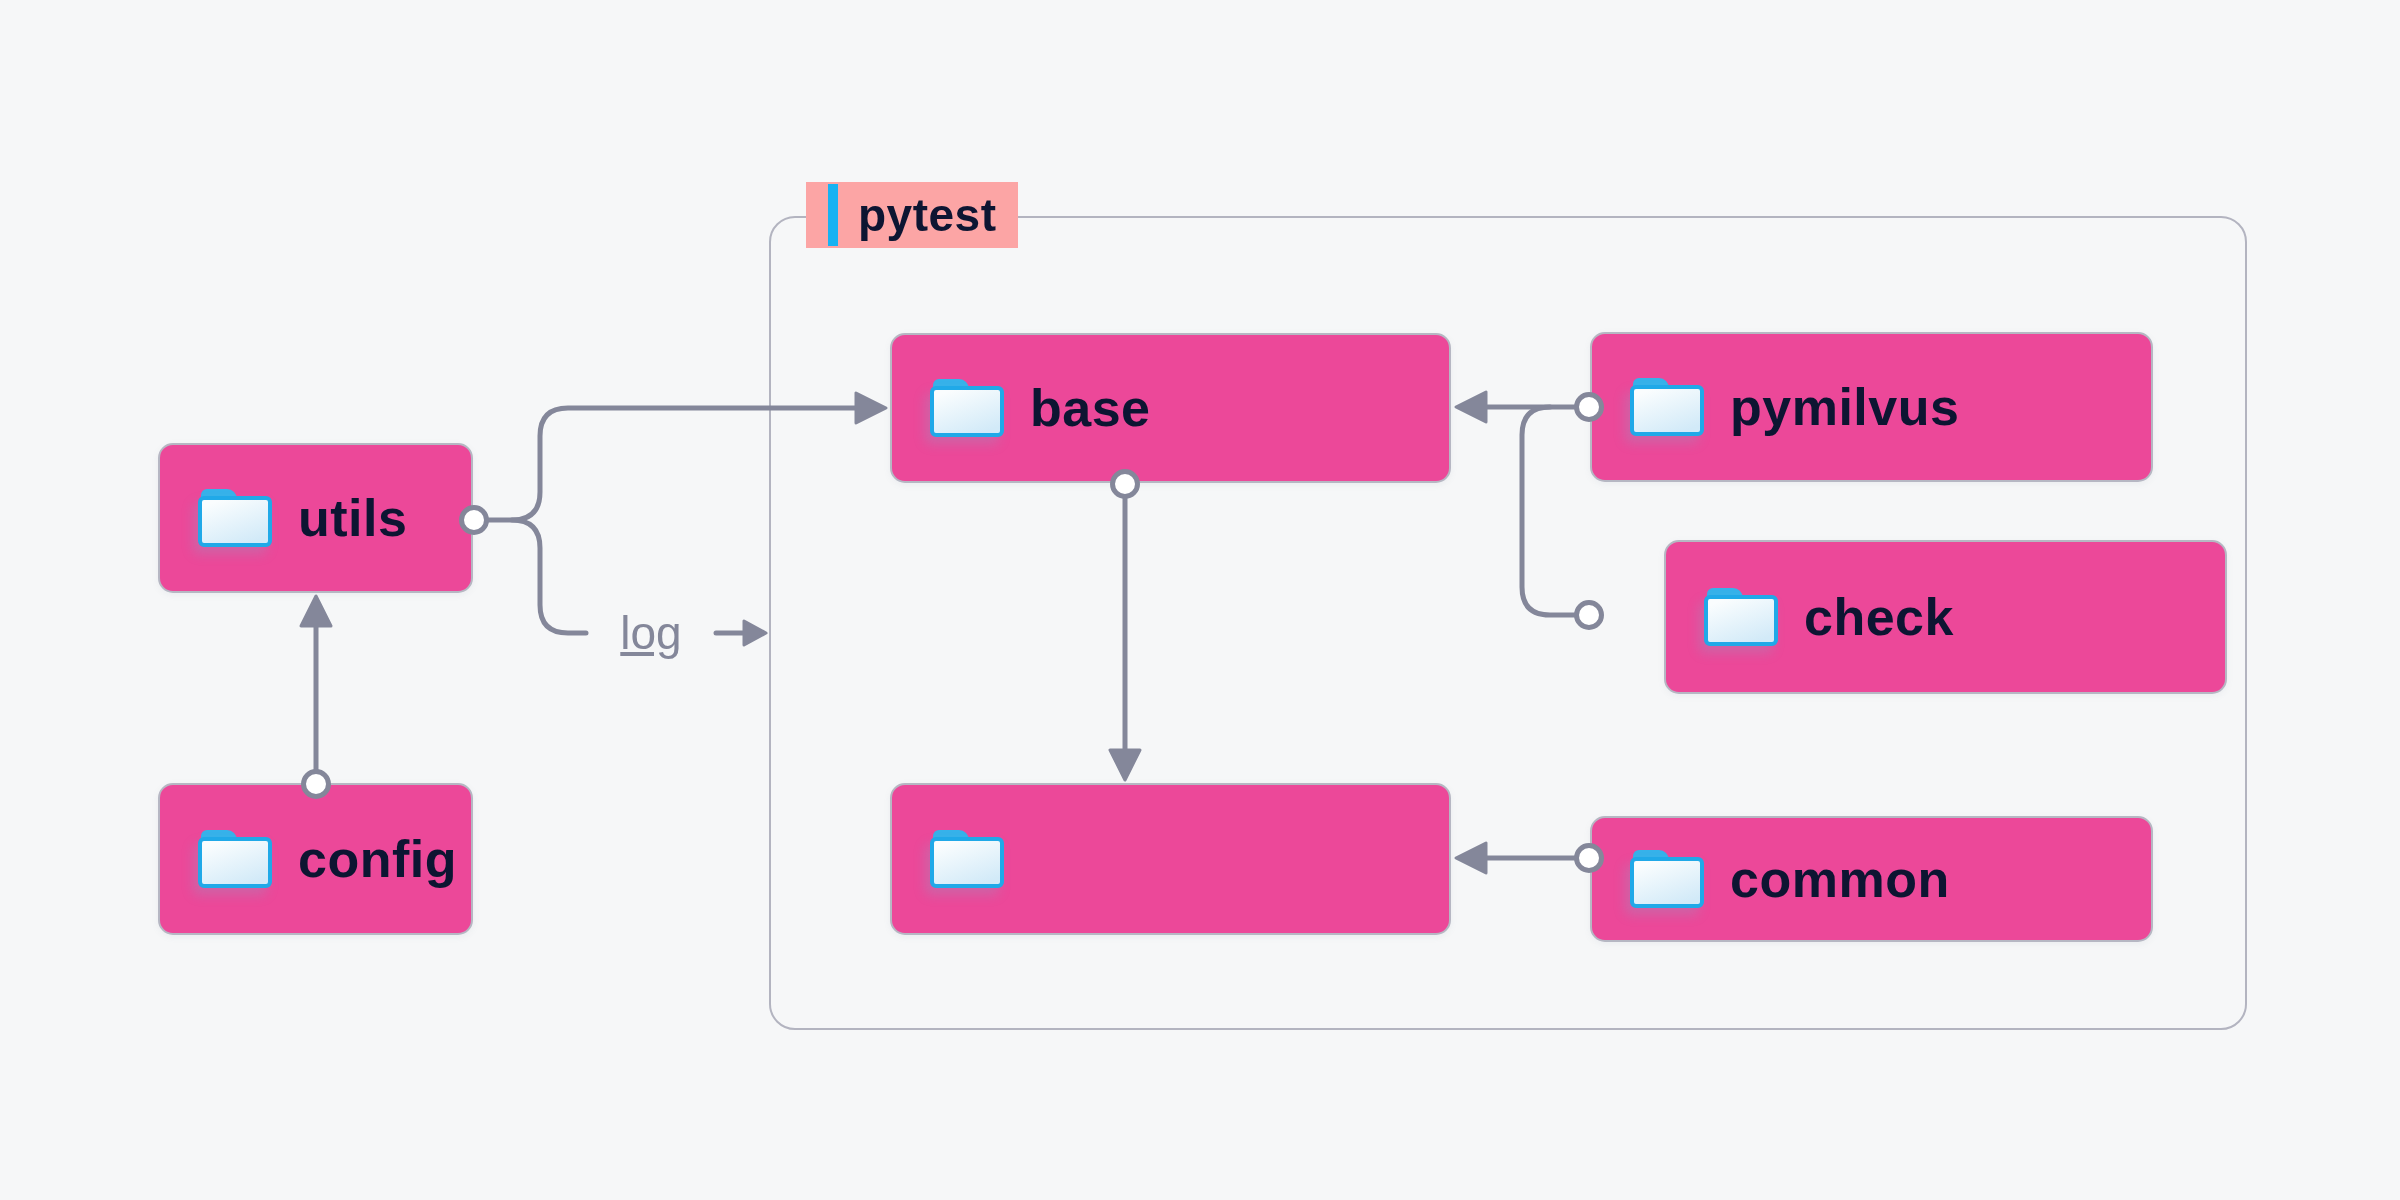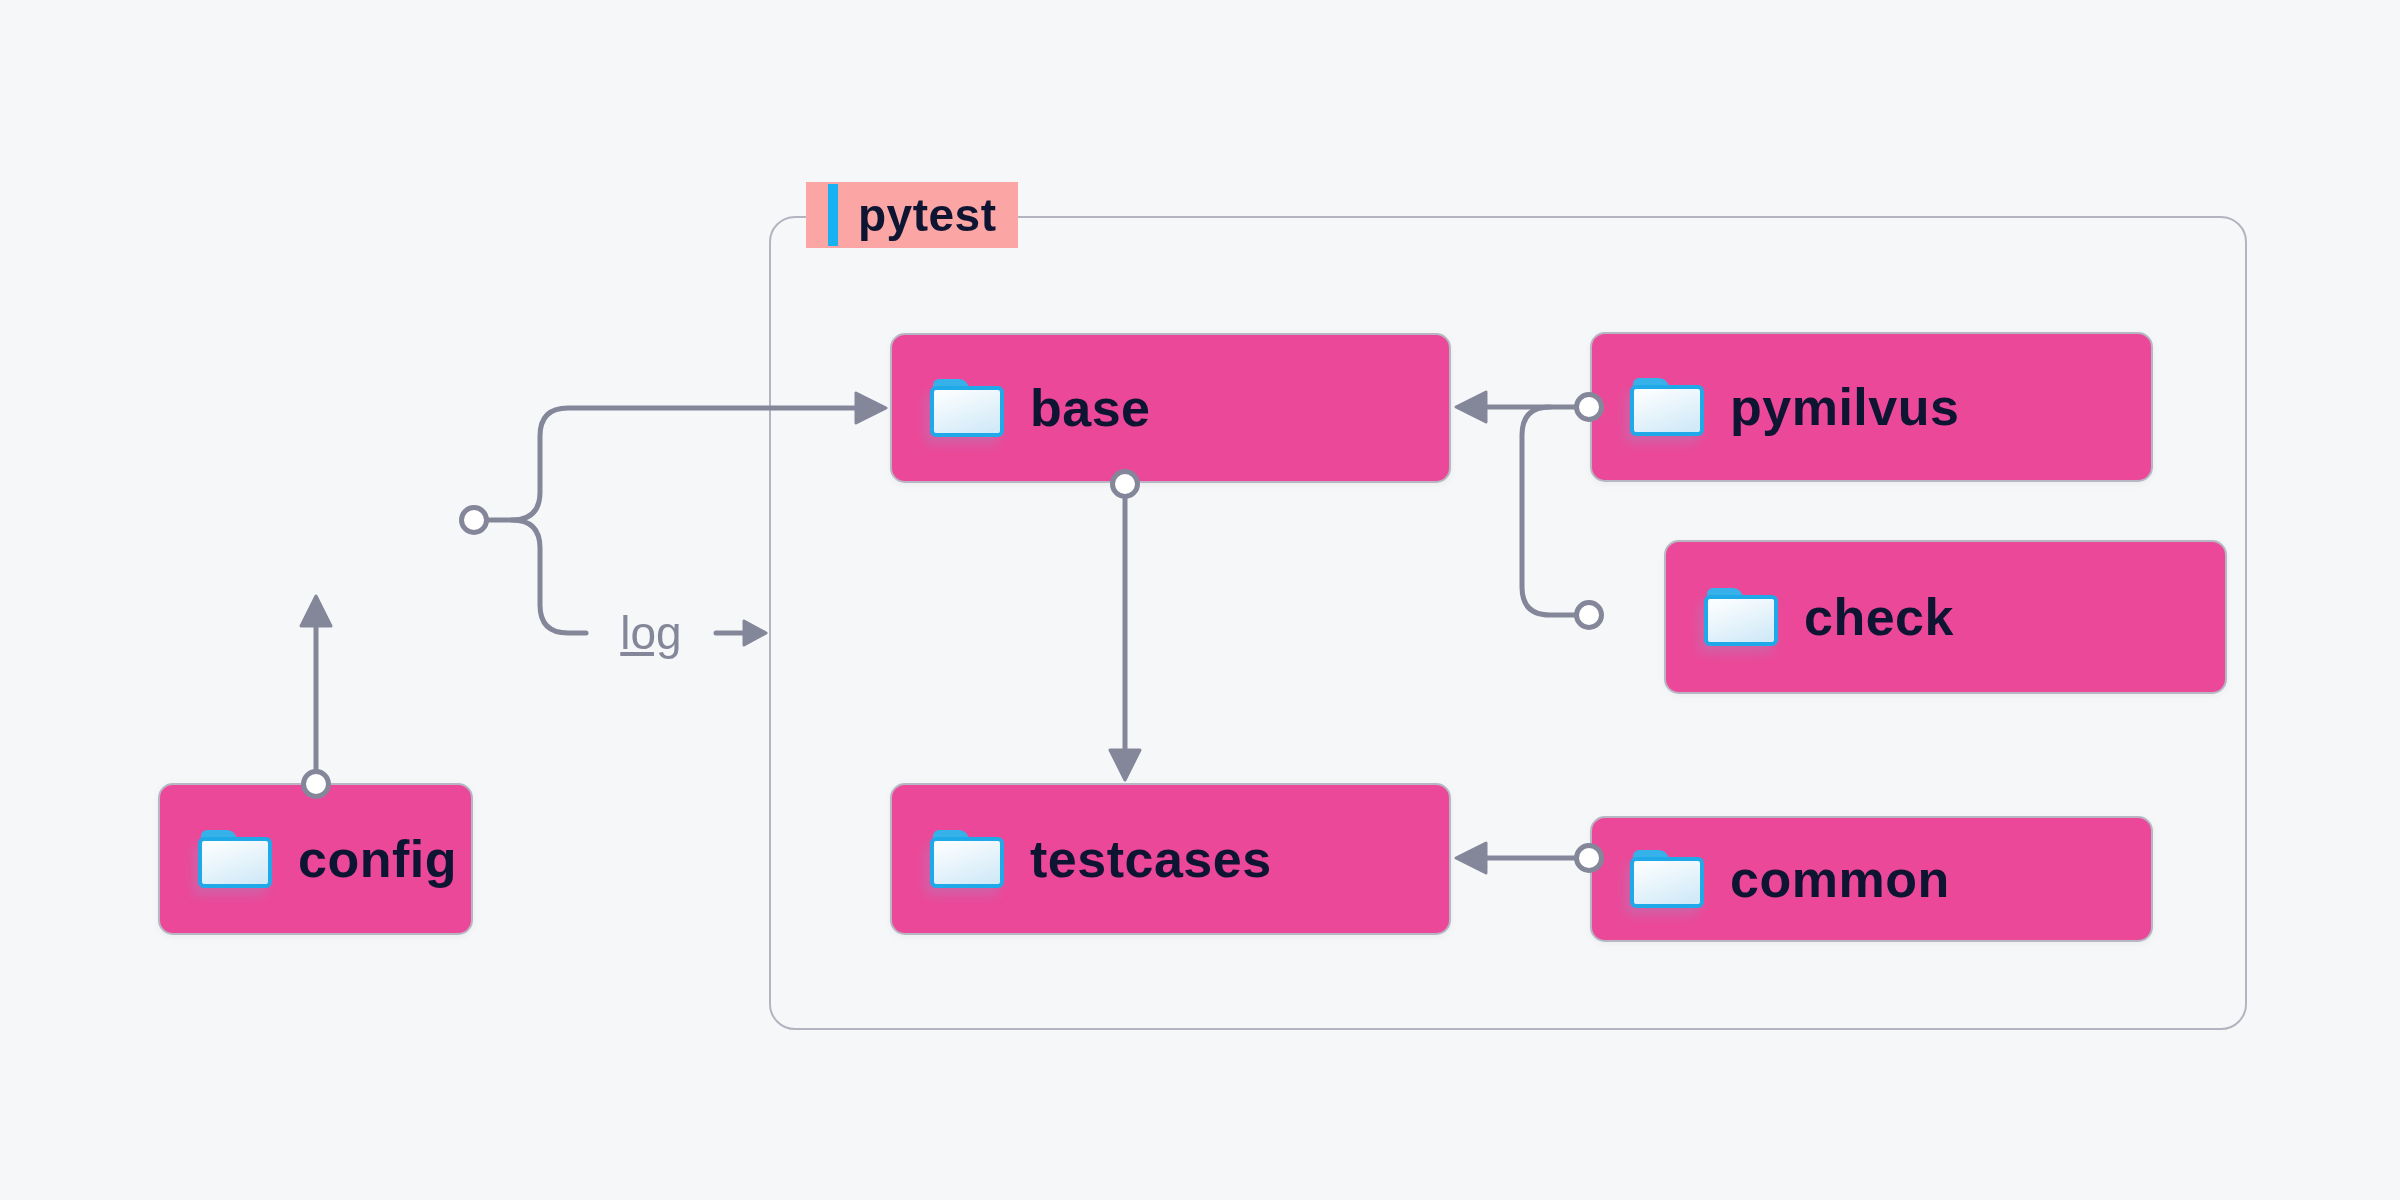--- a/index.html
+++ b/index.html
@@ -135,20 +135,27 @@
 
     <g>
       <path class="edge" d="M 1576 858 L 1486 858"></path>
       <polygon class="ehead" points="1456,858 1486,843 1486,873"></polygon>
       <circle class="eport" cx="1589" cy="858" r="12.5"></circle>
     </g>
   </svg>
 
   <div class="log-label">log</div>
 
+  <div class="node node-utils">
+    <span class="folder">
+        <span class="tab"></span>
+        <span class="fbody"></span>
+      </span>
+    <span class="nlabel">utils</span>
+  </div>
 
   <div class="node node-config">
     <span class="folder">
         <span class="tab"></span>
         <span class="fbody"></span>
       </span>
     <span class="nlabel">config</span>
   </div>
 
   <div class="node node-base">
@@ -157,21 +164,20 @@
         <span class="fbody"></span>
       </span>
     <span class="nlabel">base</span>
   </div>
 
   <div class="node node-testcases">
     <span class="folder">
         <span class="tab"></span>
         <span class="fbody"></span>
       </span>
-    <span class="nlabel">testcases</span>
   </div>
 
   <div class="node node-pymilvus">
     <span class="folder">
         <span class="tab"></span>
         <span class="fbody"></span>
       </span>
     <span class="nlabel">pymilvus</span>
   </div>
 

